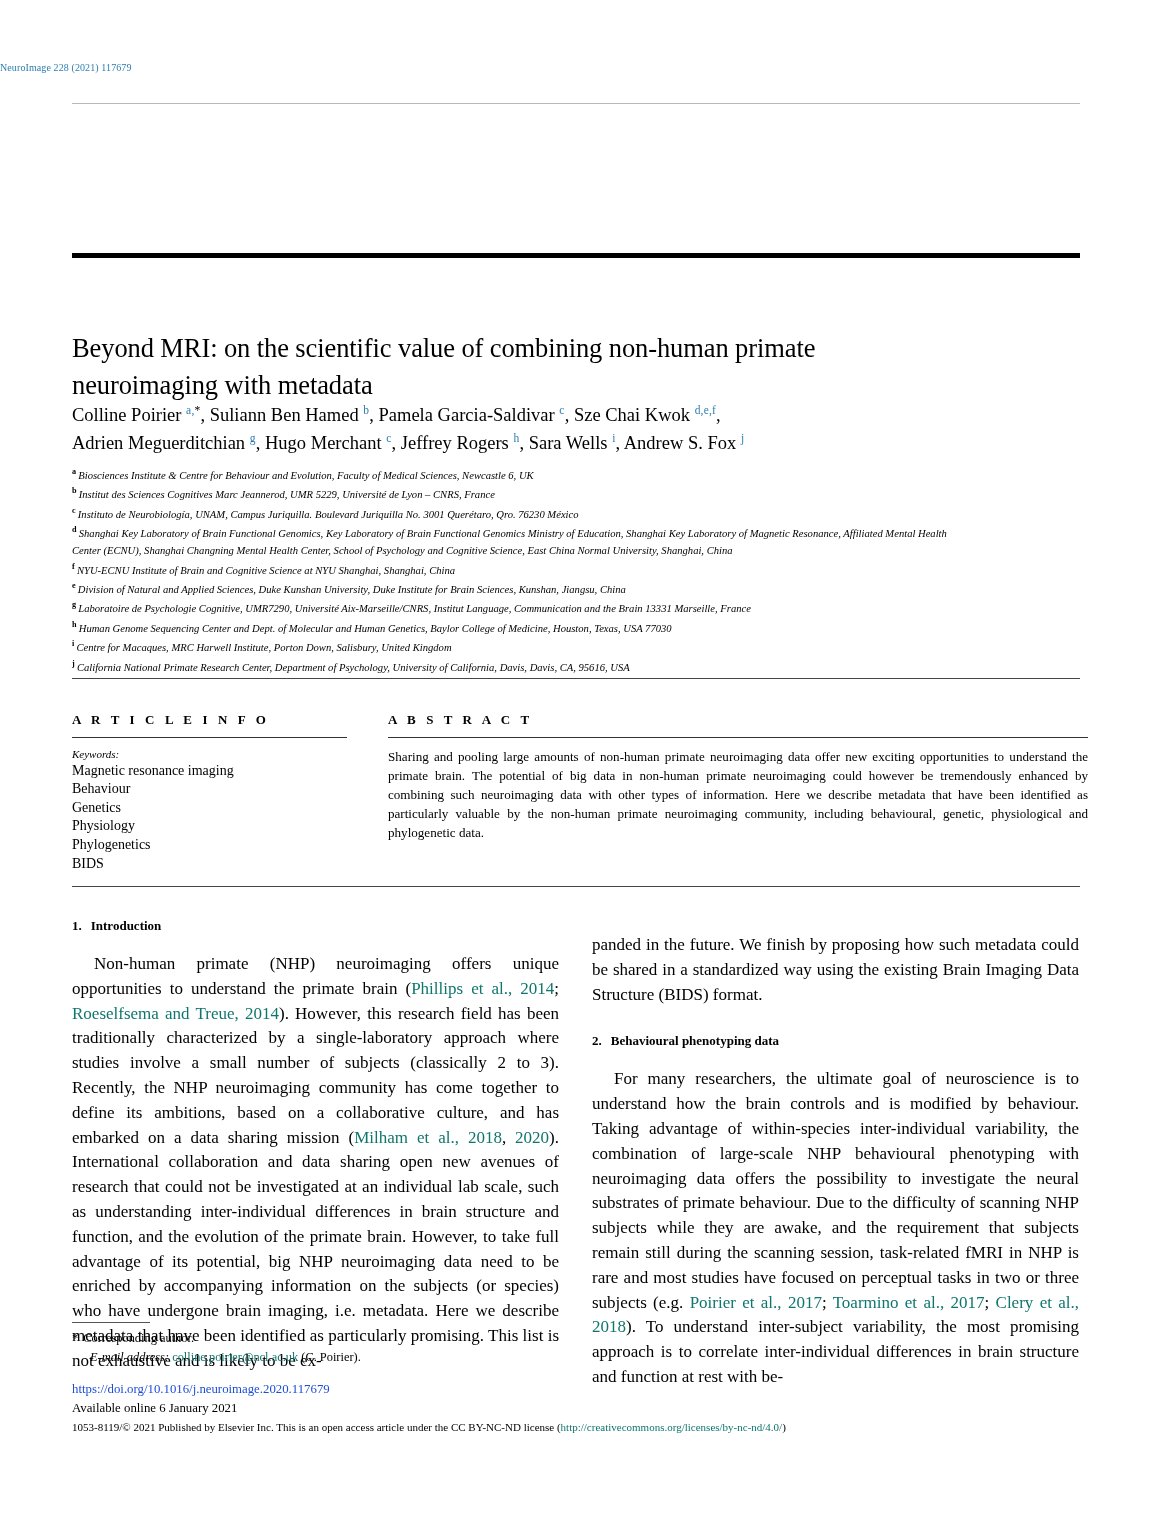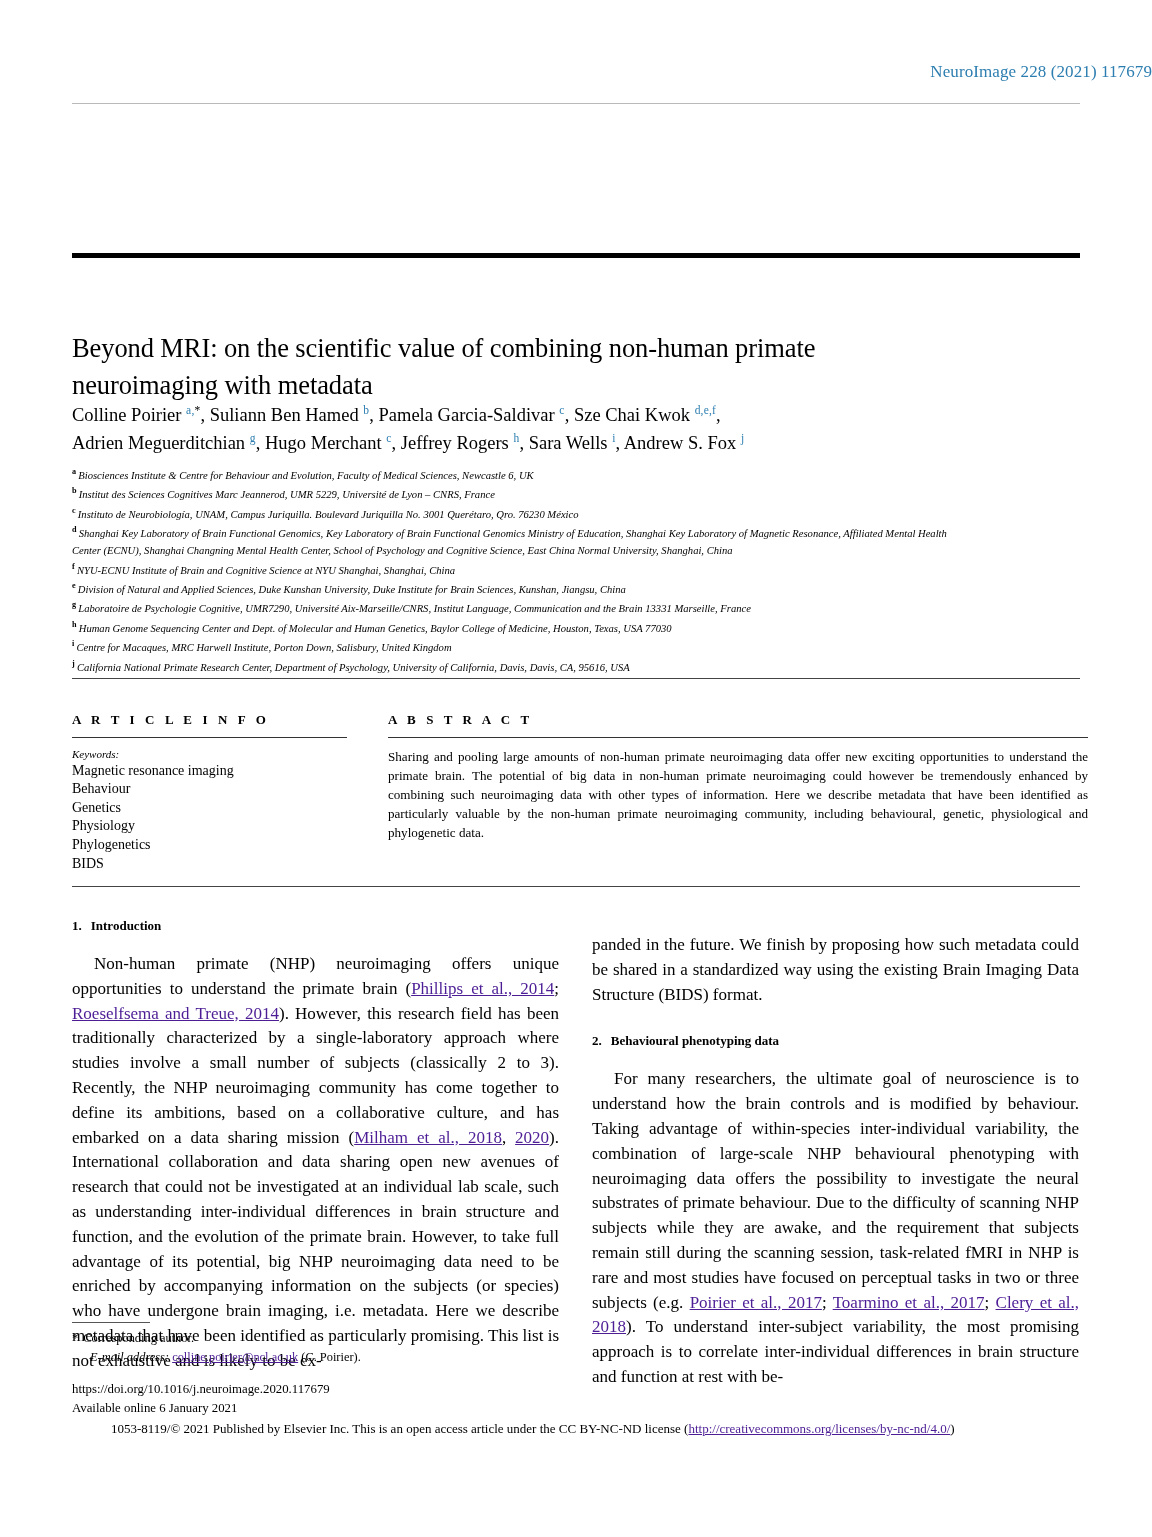--- a/index.html
+++ b/index.html
@@ -13,22 +13,22 @@
     position: relative;
     overflow: hidden;
   }
 
   .page { position: relative; width: 1152px; height: 1537px; }
 
   
   .journal-head {
     position: absolute;
     top: 62px; left: 0; right: 0;
-    text-align: right;
-    font-size: 17px;
+    text-align: left;
+    font-size: 10px;
     color: #2d7eb0;
     letter-spacing: .1px;
   }
   .head-rule {
     position: absolute;
     top: 103px; left: 72px; right: 72px;
     height: 1px;
     background: #b9b9b9;
   }
 
@@ -133,21 +133,21 @@
   h2.sec .num { margin-right: 9px; }
   p.body {
     font-size: 17px;
     line-height: 1.46;
     text-align: justify;
     margin: 15px 0 0 0;
     text-indent: 22px;
     hyphens: none;
   }
   p.body.cont { text-indent: 0; }
-  .lnk { color: #4c1d95; text-decoration: underline; }
+  .lnk { color: #0f766e; }
 
   .sec2-wrap { margin-top: 26px; }
 
   
   .foot-rule {
     position: absolute;
     top: 1322px; left: 72px; width: 78px;
     height: 1px; background: #555;
   }
   .footnote {
@@ -159,22 +159,22 @@
   .footnote .star { margin-right: 5px; }
   .footnote .em-lab { font-style: italic; }
   .footnote-row2 { padding-left: 18px; }
 
   .doi-block {
     position: absolute;
     top: 1380px; left: 72px; width: 1010px;
     font-size: 12.8px;
     line-height: 1.52;
   }
-  .doi-block .doi { color: #000000; }
-  .license { font-size: 13px; margin-left: 39px; }
+  .doi-block .doi { color: #1d4ed8; }
+  .license { font-size: 11px; }
 </style>
 </head>
 <body>
 
 <div class="page">
 
   <div class="journal-head">NeuroImage 228 (2021) 117679</div>
   <div class="head-rule"></div>
 
   <div class="thick-rule"></div>

